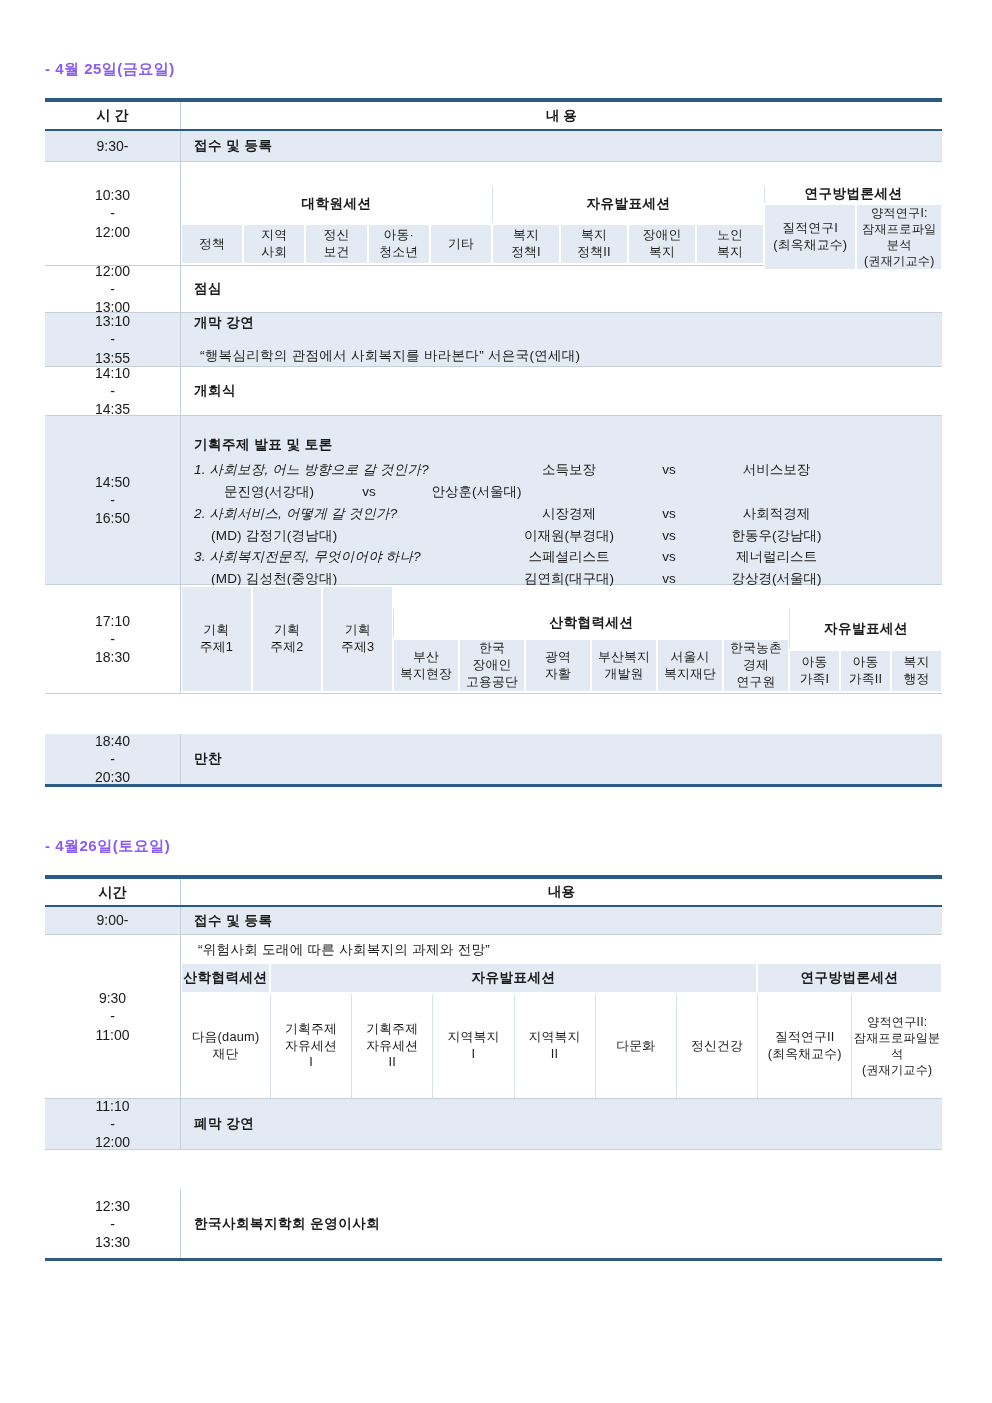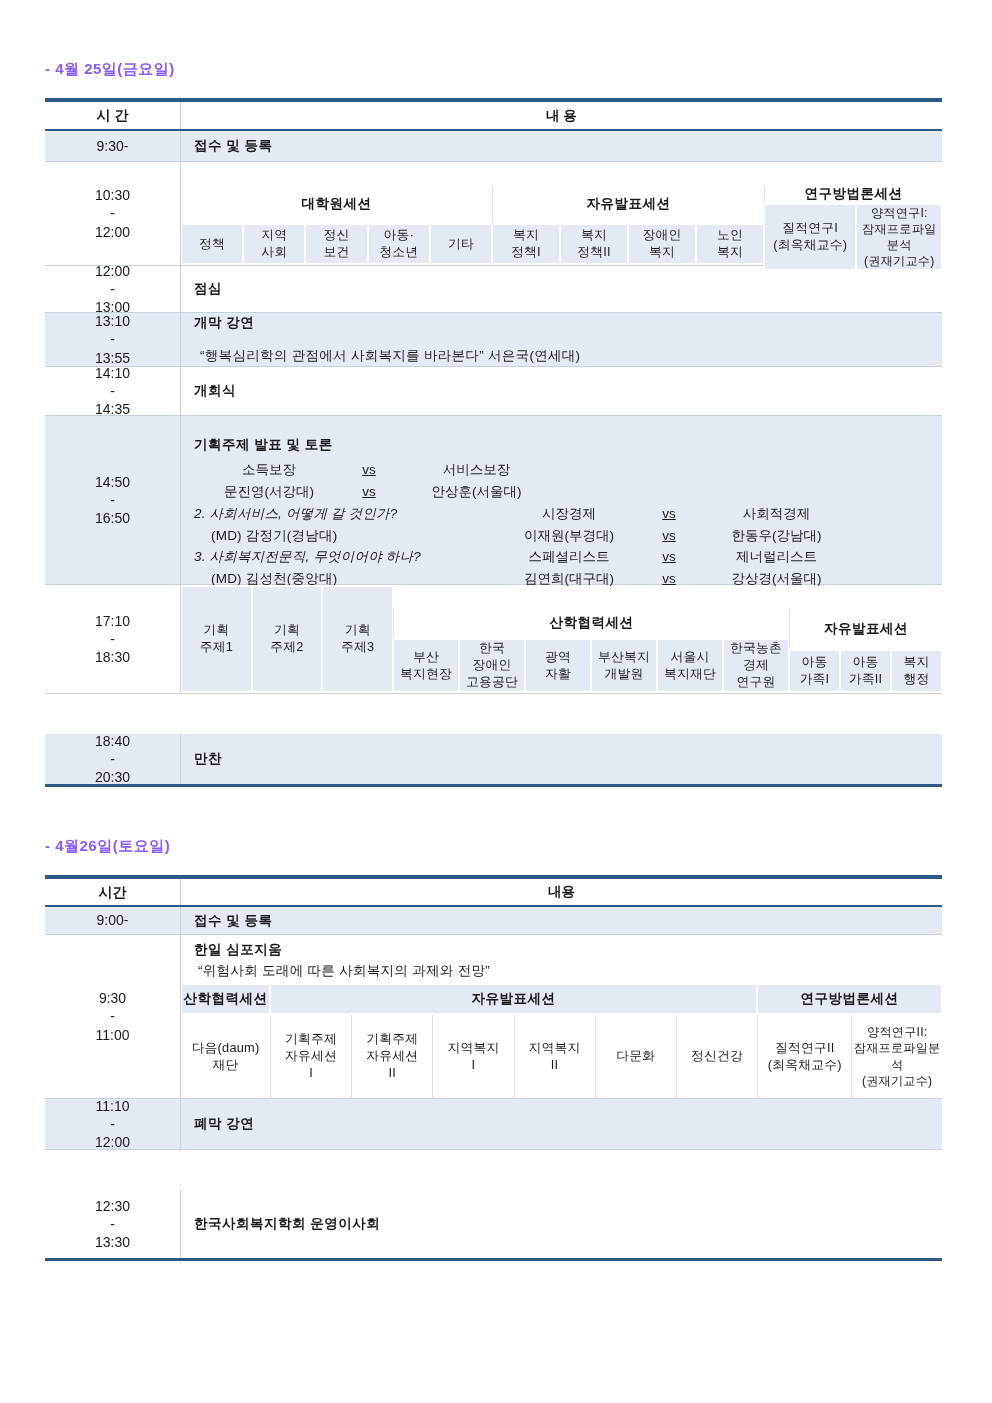--- a/index.html
+++ b/index.html
@@ -64,21 +64,21 @@
   .style-b .sub-cell + .sub-cell { border-left: 1px solid #d9e1ea; }
   .style-b .grp + .grp .grp-cols { border-left: 1px solid #d9e1ea; }
 
   
   .debate { padding: 20px 0 6px 13px; }
   .d-title { font-weight: bold; letter-spacing: 0.5px; margin-bottom: 5px; }
   .d-line { display: flex; line-height: 1.62; }
   .d-q { width: 300px; font-style: italic; letter-spacing: 0.2px; }
   .d-line.md .d-q { font-style: normal; padding-left: 17px; width: 283px; }
   .d-left { width: 150px; text-align: center; }
-  .d-vs { width: 50px; text-align: center; text-decoration: underline; }
+  .d-vs { width: 50px; text-align: center; }
   .d-right { width: 165px; text-align: center; }
 
   
   .symp { padding: 6px 0 5px 13px; }
   .symp .symp-title { font-weight: bold; letter-spacing: 0.5px; margin-bottom: 3px; }
   .symp .symp-sub { padding-left: 4px; letter-spacing: 0.3px; }
 
   .spacer-top { height: 60px; }
   .between-days { height: 50px; }
 </style>
@@ -172,20 +172,21 @@
         <div class="content-col simple">개회식</div>
       </div>
 
       <div class="row shaded" style="height:168px">
         <div class="time-col">14:50
 -
 16:50</div>
         <div class="content-col debate">
           <div class="d-title">기획주제 발표 및 토론</div>
           <div class="d-line">
+            <div class="d-q">1. 사회보장, 어느 방향으로 갈 것인가?</div>
             <div class="d-left">소득보장</div>
             <div class="d-vs">vs</div>
             <div class="d-right">서비스보장</div>
           </div>
           <div class="d-line md">
             <div class="d-left">문진영(서강대)</div>
             <div class="d-vs">vs</div>
             <div class="d-right">안상훈(서울대)</div>
           </div>
           <div class="d-line">
@@ -288,21 +289,20 @@
         <div class="time-col">9:00-</div>
         <div class="content-col simple">접수 및 등록</div>
       </div>
 
       <div class="row" style="height:163px">
         <div class="time-col">9:30
 -
 11:00</div>
         <div class="content-col" style="display:flex;flex-direction:column">
           <div class="symp">
-            <div class="symp-title">한일 심포지움</div>
             <div class="symp-sub">“위험사회 도래에 따른 사회복지의 과제와 전망”</div>
           </div>
           <div class="sessions style-b" style="flex:1">
             <div class="grp" style="width:89px">
               <div class="grp-label" style="height:28px">산학협력세션</div>
               <div class="grp-cols">
                 <div class="sub-cell">다음(daum)
 재단</div>
               </div>
             </div>

